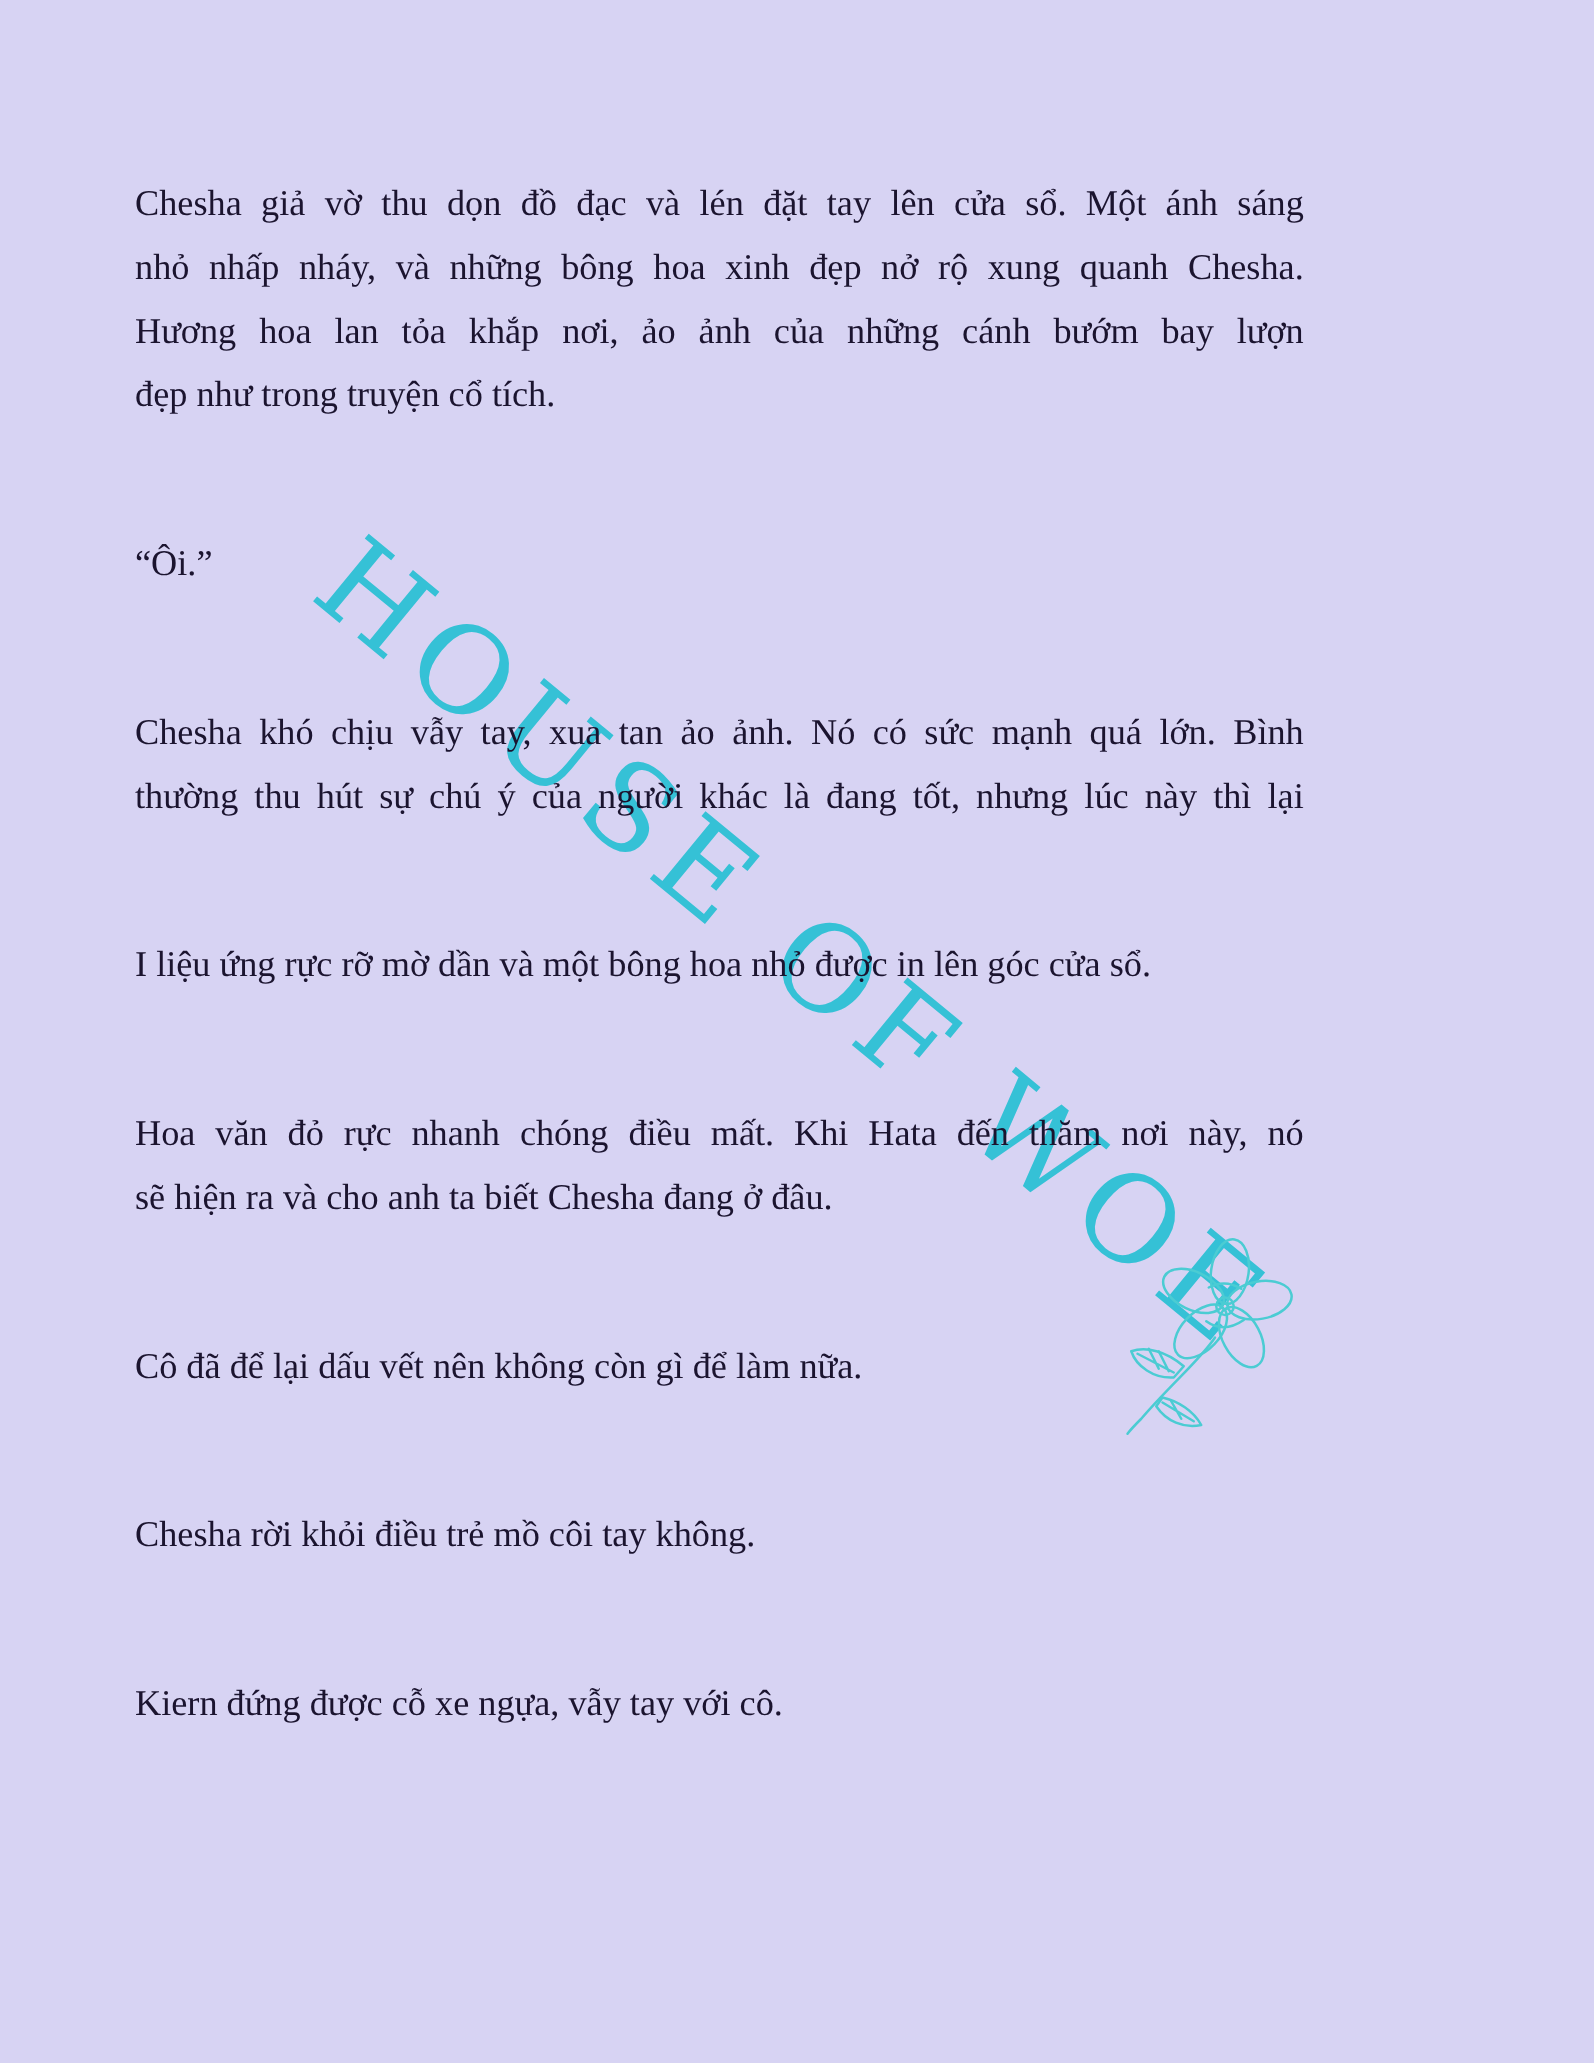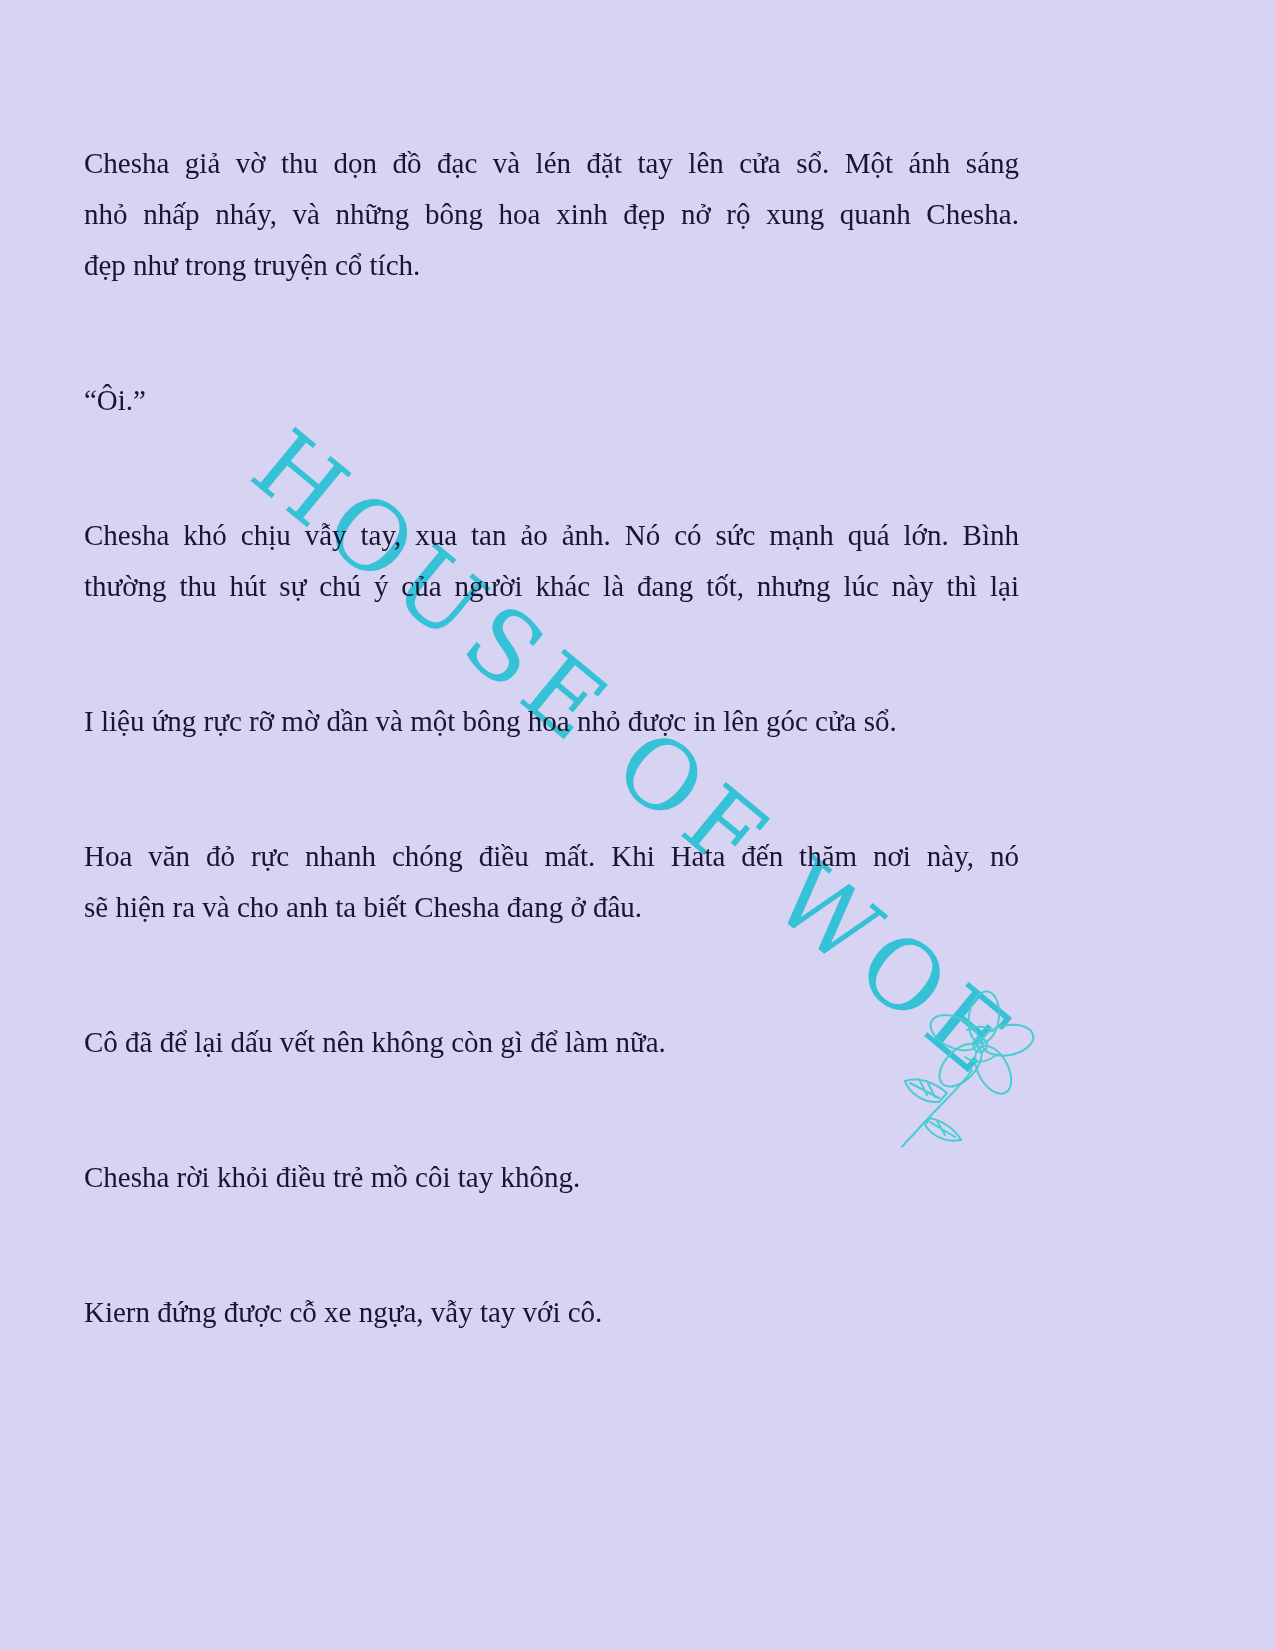--- a/index.html
+++ b/index.html
@@ -38,21 +38,21 @@
     position: absolute;
     left: 875px;
     top: 985px;
     z-index: 1;
   }
   
   .text-content {
     position: relative;
     z-index: 2;
     padding-top: 138px;
-    margin-left: 84px;
+    margin-left: 108px;
     width: 935px;
     font-size: 29px;
     line-height: 51px;
     color: #1b142f;
   }
   .paragraph {
     margin: 0 0 84px 0;
   }
   .paragraph:last-child {
     margin-bottom: 0;
@@ -97,20 +97,21 @@
     <g>
       <path d="M55,133 C68,136 80,144 86,155 C72,158 58,152 50,140 Z"></path>
       <path d="M55,137 L80,152 M62,136 L70,150"></path>
     </g>
   </svg>
 
   <main class="text-content" style="color: rgb(27, 20, 47);">
       <div class="paragraph">
         <div class="line just">Chesha giả vờ thu dọn đồ đạc và lén đặt tay lên cửa sổ. Một ánh sáng</div>
         <div class="line just">nhỏ nhấp nháy, và những bông hoa xinh đẹp nở rộ xung quanh Chesha.</div>
+        <div class="line just">Hương hoa lan tỏa khắp nơi, ảo ảnh của những cánh bướm bay lượn</div>
         <div class="line">đẹp như trong truyện cổ tích.</div>
       </div>
       <div class="paragraph">
         <div class="line">“Ôi.”</div>
       </div>
       <div class="paragraph">
         <div class="line just">Chesha khó chịu vẫy tay, xua tan ảo ảnh. Nó có sức mạnh quá lớn. Bình</div>
         <div class="line just">thường thu hút sự chú ý của người khác là đang tốt, nhưng lúc này thì lại</div>
       </div>
       <div class="paragraph">

